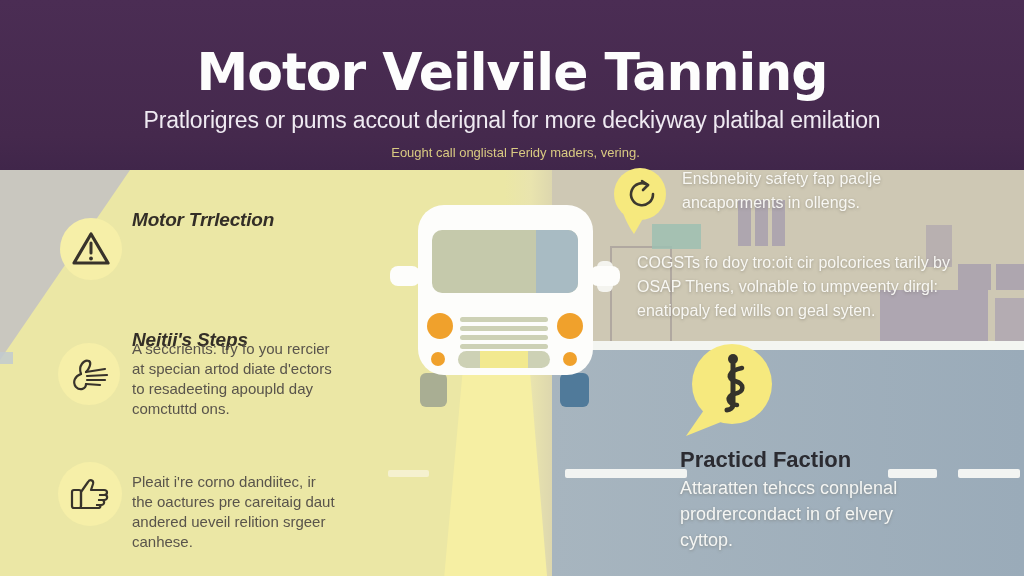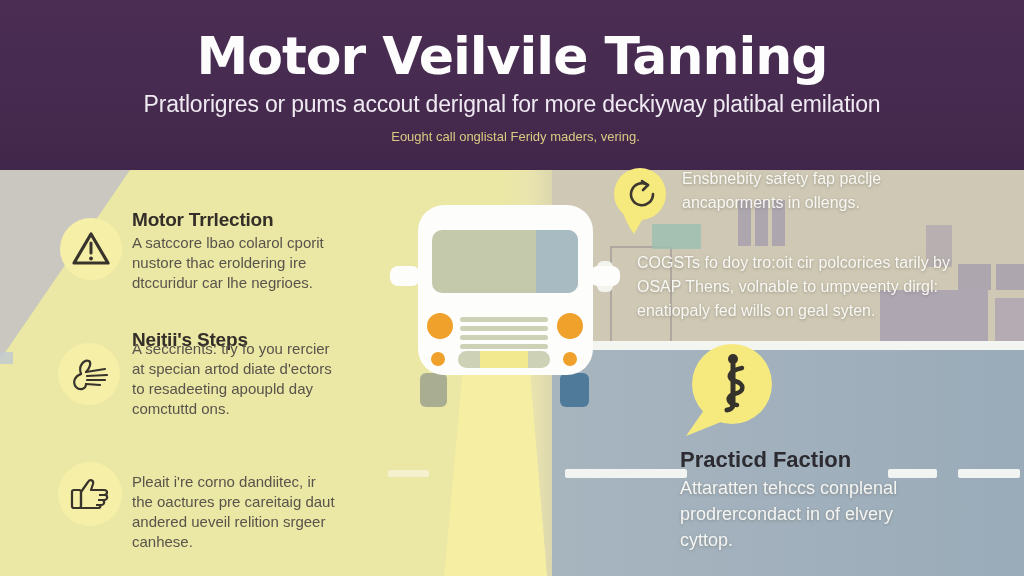--- a/index.html
+++ b/index.html
@@ -9,21 +9,21 @@
     font-family:"Liberation Sans",sans-serif;
   }
   .abs{position:absolute;}
   
   .header{
     left:0;top:0;width:1024px;height:170px;
     background:linear-gradient(180deg,#4b2d54 0%,#45294d 80%,#40264a 100%);
     text-align:center;color:#fdfdfd;
   }
   .title{
-    margin-top:28px;font-family:"DejaVu Sans",sans-serif;
+    margin-top:44px;font-family:"DejaVu Sans",sans-serif;
     font-size:52px;line-height:56px;font-weight:700;letter-spacing:-1px;
   }
   .subtitle{
     margin-top:9px;font-size:23px;line-height:22px;color:#efeaf2;letter-spacing:-0.2px;
   }
   .tagline{
     margin-top:13px;font-size:13px;line-height:17px;color:#d9ca82;padding-left:7px;
   }
   
   .bldg{position:absolute;}
@@ -36,21 +36,21 @@
   .left-road-fragment{left:0;top:352px;width:13px;height:12px;background:#c2cacf;opacity:.85;}
   .beam{left:430px;top:373px;width:130px;height:203px;background:#f6efa3;
     -webkit-clip-path:polygon(25% 0%,77% 0%,90% 100%,11% 100%);clip-path:polygon(25% 0%,77% 0%,90% 100%,11% 100%);}
   .dash{background:#f2f4f2;border-radius:2px;}
   .dash-left{left:388px;top:470px;width:41px;height:7px;background:#f5f1cf;}
   .dash-1{left:565px;top:469px;width:122px;height:9px;}
   .dash-2{left:888px;top:469px;width:49px;height:9px;}
   .dash-3{left:958px;top:469px;width:62px;height:9px;}
   
   .icon-circle{border-radius:50%;background:#f6efa8;display:flex;align-items:center;justify-content:center;}
-  .item-heading{font-size:19px;font-weight:700;color:#332e27;letter-spacing:-0.2px;}
+  .item-heading{font-size:19px;font-weight:700;color:#332e27;letter-spacing:-0.2px;font-style:italic;}
   .item-body{font-size:15px;line-height:20px;color:#59544b;}
   .lines{white-space:pre-line;}
   
   .white-note{color:rgba(253,253,250,0.92);text-shadow:0 1px 3px rgba(100,95,85,0.45);}
   .bubble-note{left:682px;top:167px;font-size:16px;line-height:24px;}
   .right-paragraph{left:637px;top:251px;font-size:16px;line-height:24px;}
   .practice-heading{left:680px;top:447px;font-size:22px;font-weight:700;color:#2b2b31;}
   .practice-body{left:680px;top:475px;font-size:18px;line-height:26px;}
   svg{display:block;}
 </style>
@@ -110,23 +110,20 @@
   </svg>
 
   <div class="abs icon-circle" style="left:60px;top:218px;width:62px;height:62px;">
     <svg width="42" height="38" viewBox="0 0 42 38">
       <path d="M21,4 L38,33 H4 Z" fill="none" stroke="#38332b" stroke-width="3.2" stroke-linejoin="round"></path>
       <line x1="21" y1="13" x2="21" y2="23" stroke="#38332b" stroke-width="3" stroke-linecap="round"></line>
       <circle cx="21" cy="28.5" r="1.9" fill="#38332b"></circle>
     </svg>
   </div>
   <div class="abs item-heading" style="left:132px;top:209px;">Motor Trrlection</div>
-  <div class="abs item-body lines" style="left:132px;top:233px;">A satccore lbao colarol cporit
-nustore thac eroldering ire
-dtccuridur car lhe negrioes.</div>
 
   <div class="abs icon-circle" style="left:58px;top:343px;width:62px;height:62px;">
     <svg width="44" height="40" viewBox="0 0 44 40">
       <g fill="none" stroke="#38332b" stroke-width="2.2" stroke-linecap="round" stroke-linejoin="round">
         <path d="M14,20 C11,12 17,5 22,7 C25,9 22,15 19,18"></path>
         <path d="M19,18 L38,15"></path>
         <path d="M20,22 L40,21"></path>
         <path d="M20,26 L38,26"></path>
         <path d="M19,30 L33,31"></path>
         <path d="M14,20 C8,22 5,28 9,33 C13,37 19,35 19,30"></path>

